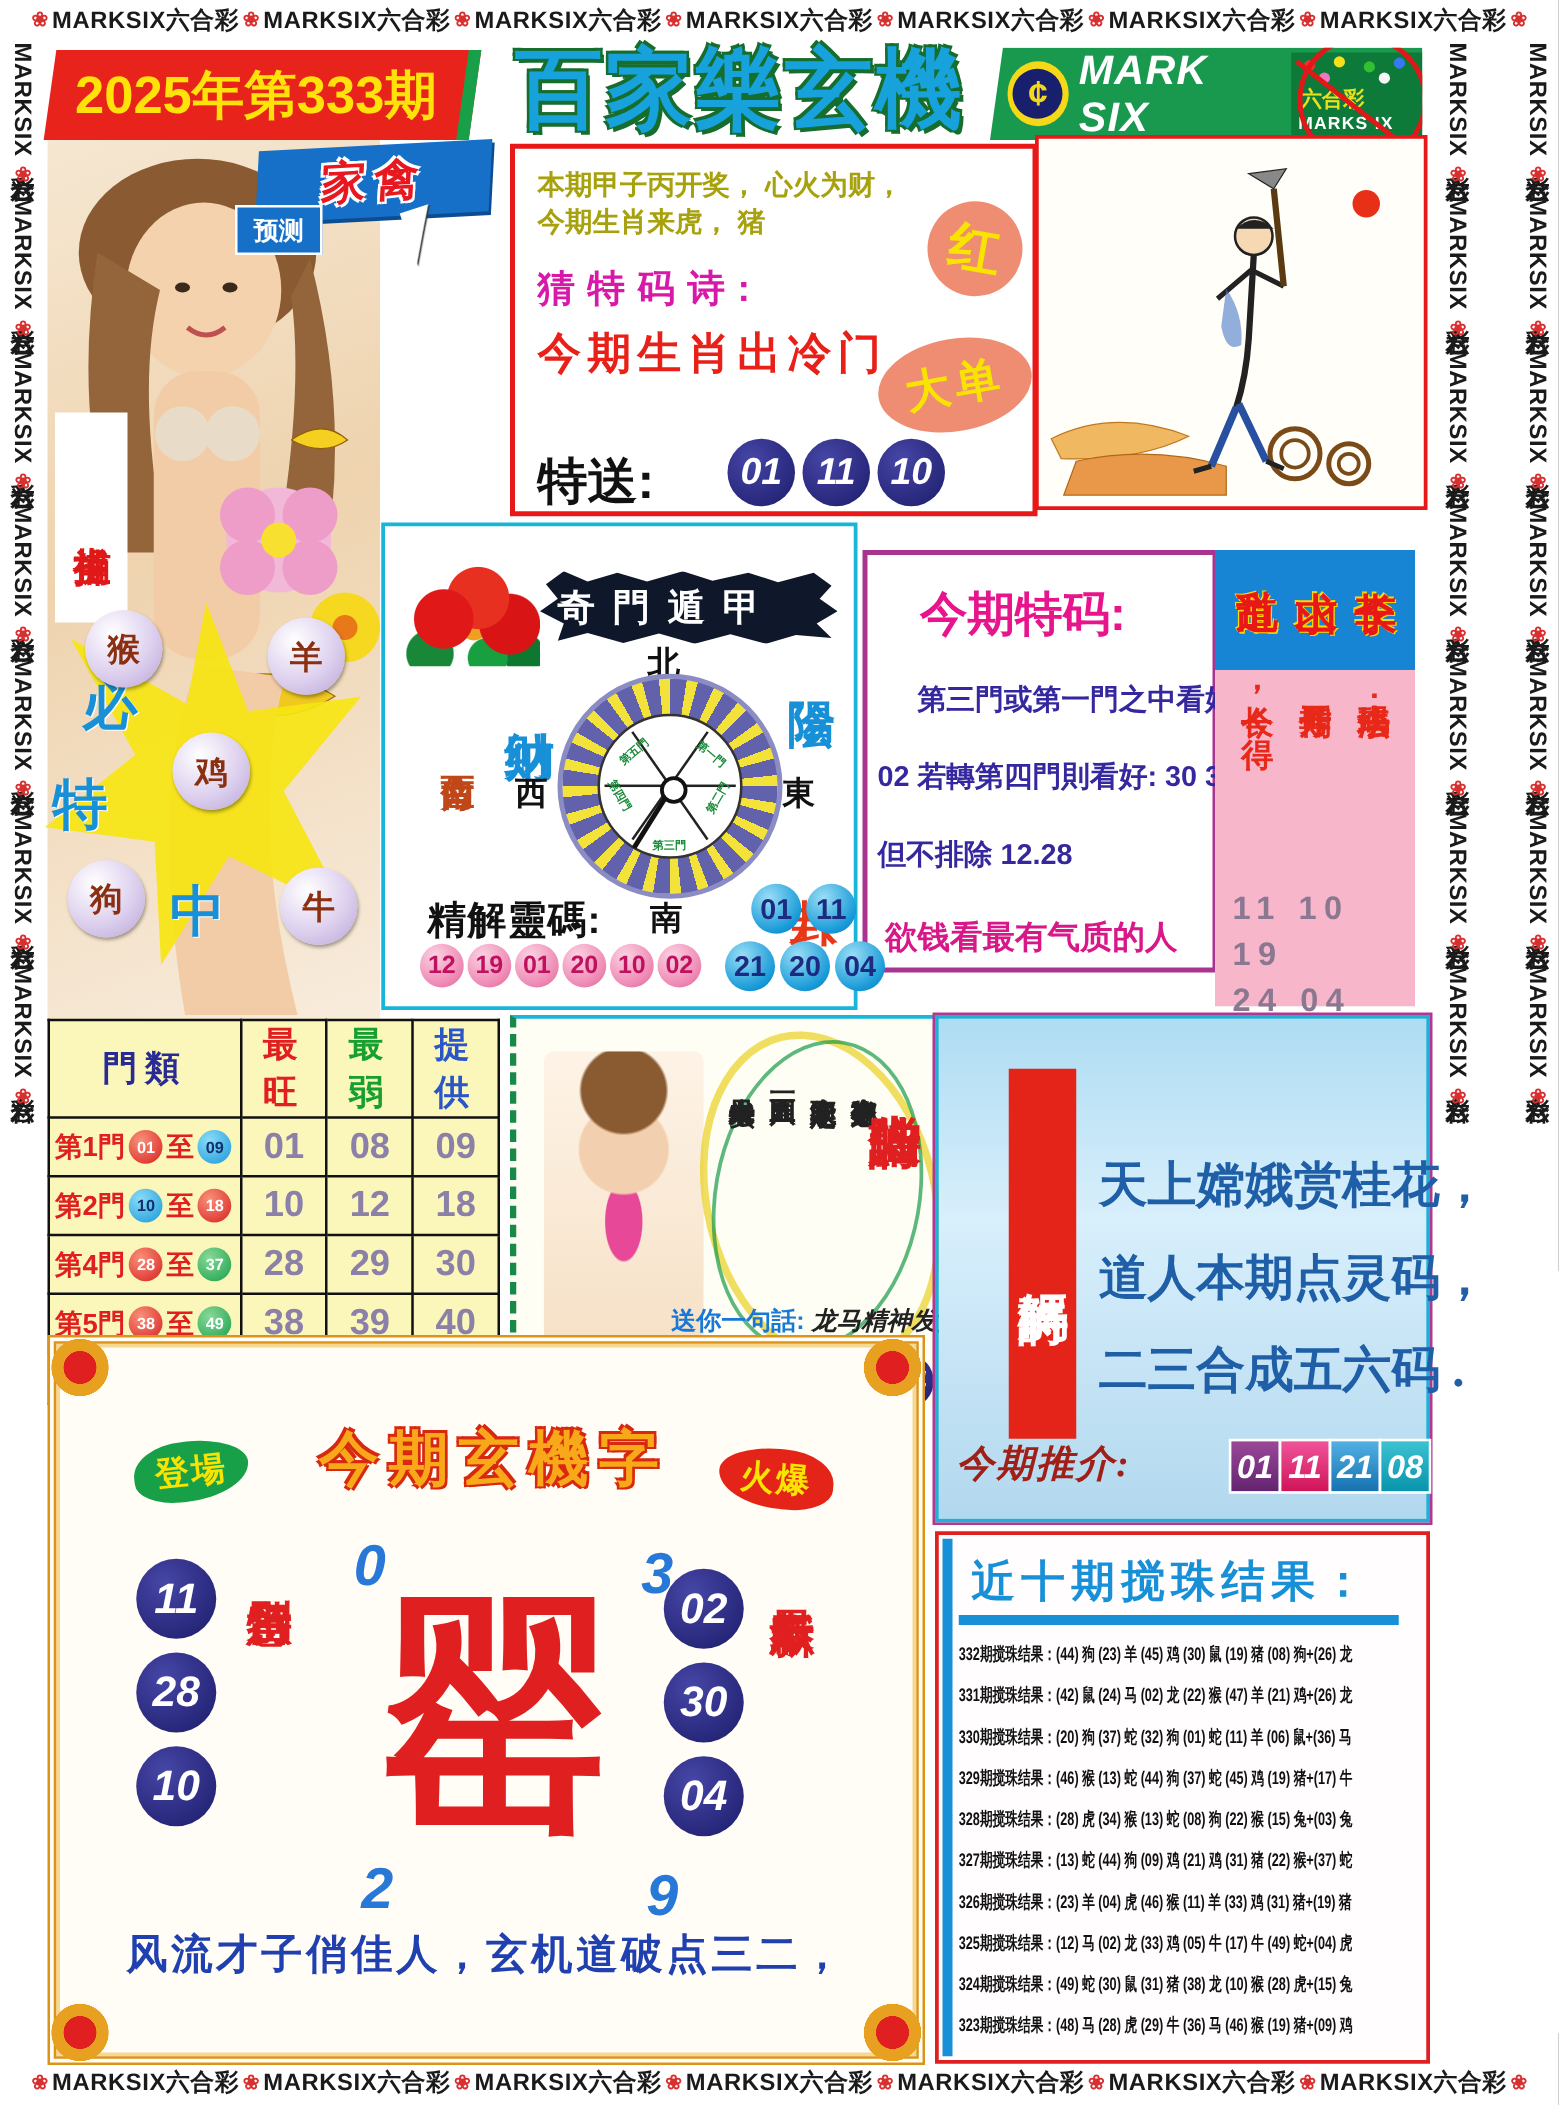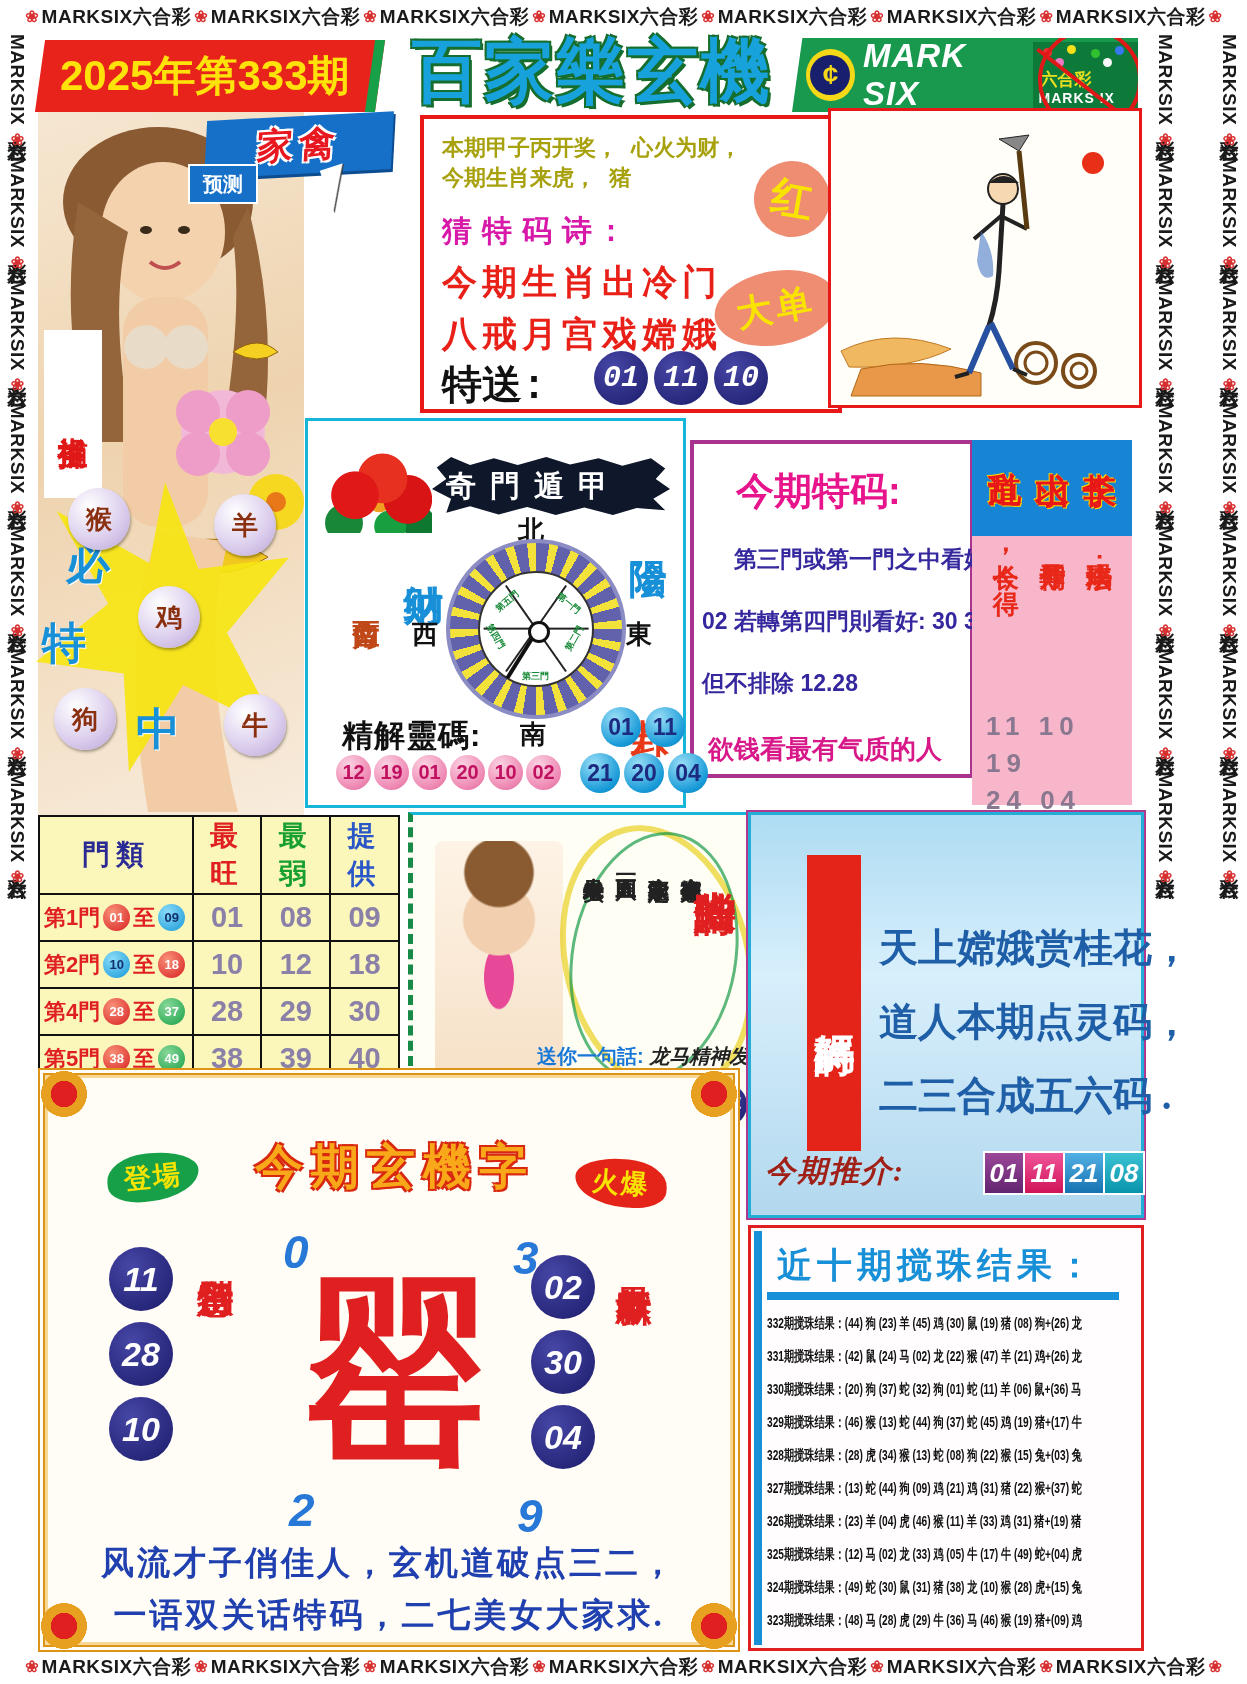--- a/index.html
+++ b/index.html
@@ -39,21 +39,21 @@
   .jq-main{position:absolute;left:18px;top:0;width:186px;height:58px;background:#1670c8;transform:skewX(-6deg) rotate(-3deg);display:flex;align-items:center;justify-content:center;box-shadow:2px 3px 0 #0c4c90;}
   .jq-main span{color:#e81820;font-size:36px;font-weight:bold;letter-spacing:6px;text-shadow:2px 2px 0 #fff,-2px -2px 0 #fff,2px -2px 0 #fff,-2px 2px 0 #fff;}
   .jq-sub{position:absolute;left:0;top:48px;width:66px;height:36px;background:#1670c8;border:2px solid #fff;color:#fff;font-size:20px;font-weight:bold;display:flex;align-items:center;justify-content:center;}
   .cursor{position:absolute;right:42px;top:50px;width:0;height:0;border-left:14px solid #fff;border-right:10px solid transparent;border-bottom:26px solid transparent;border-top:18px solid #fff;transform:rotate(-18deg);filter:drop-shadow(1px 1px 0 #333);}
   .star{left:36px;top:482px;width:258px;height:290px;}
   .star-shape{position:absolute;inset:0;background:#f6e512;clip-path:polygon(50% 0,63% 30%,98% 26%,74% 52%,94% 86%,57% 70%,36% 100%,34% 66%,0 62%,28% 42%,8% 10%,44% 28%);opacity:.92;}
   .star-ch{position:absolute;color:#1890d8;font-size:44px;font-weight:bold;text-shadow:1px 1px 0 #fff;}
   .zball{position:absolute;width:62px;height:62px;border-radius:50%;background:radial-gradient(circle at 35% 30%,#fff 0%,#ddd0ee 55%,#b8a4d6 100%);display:flex;align-items:center;justify-content:center;color:#8a3010;font-size:26px;font-weight:bold;box-shadow:1px 2px 3px rgba(0,0,0,.35);}
 
   
-  .redbox{left:420px;top:115px;width:414px;height:290px;border:4px solid #e81818;background:#fff;font-family:Liberation Mono, monospace;}
+  .redbox{left:408px;top:115px;width:414px;height:290px;border:4px solid #e81818;background:#fff;}
   .rb-olive{color:#a8a10e;font-size:22px;font-weight:bold;}
   .guess{color:#d818a8;font-size:30px;font-weight:bold;letter-spacing:10px;}
   .rb-poem{color:#e82018;font-size:35px;font-weight:bold;letter-spacing:5px;}
   .tesong-label{color:#111;font-size:40px;font-weight:bold;}
   .ball{border-radius:50%;display:flex;align-items:center;justify-content:center;font-weight:bold;}
   .navy{background:radial-gradient(circle at 35% 30%,#4646a6,#1b1b6a);color:#fff;font-style:italic;}
   .oval{background:#ef8d72;color:#f8e400;font-weight:bold;display:flex;align-items:center;justify-content:center;border-radius:50%;}
 
   
   .farmer{left:828px;top:108px;width:308px;height:294px;border:3px solid #e81818;background:#fffef8;}
@@ -302,21 +302,20 @@
     <div class="zball" style="left:102px;top:104px;">鸡</div>
     <div class="zball" style="left:18px;top:206px;">狗</div>
     <div class="zball" style="left:188px;top:212px;">牛</div>
   </div>
 
   <div class="abs redbox">
     <div class="abs rb-olive" style="left:18px;top:14px;">本期甲子丙开奖，  心火为财，</div>
     <div class="abs rb-olive" style="left:18px;top:44px;">今期生肖来虎，  猪</div>
     <div class="abs guess" style="left:18px;top:92px;">猜特码诗:</div>
     <div class="abs rb-poem" style="left:18px;top:140px;">今期生肖出冷门</div>
-    <div class="abs rb-poem" style="left:18px;top:192px;">八戒月宫戏嫦娥</div>
     <div class="abs tesong-label" style="left:18px;top:238px;">特送:</div>
     <div class="abs ball navy" style="left:170px;top:232px;width:54px;height:54px;font-size:30px;">01</div>
     <div class="abs ball navy" style="left:230px;top:232px;width:54px;height:54px;font-size:30px;">11</div>
     <div class="abs ball navy" style="left:290px;top:232px;width:54px;height:54px;font-size:30px;">10</div>
     <div class="abs oval" style="right:8px;top:42px;width:76px;height:76px;font-size:42px;transform:rotate(10deg);">红</div>
     <div class="abs oval" style="right:0px;top:152px;width:124px;height:74px;font-size:36px;transform:rotate(-10deg);letter-spacing:4px;">大单</div>
   </div>
 
   <div class="abs farmer">
     <svg width="302" height="288" viewBox="0 0 302 288">
@@ -548,16 +547,15 @@
     <div class="xj-char">罂</div>
 
     <div class="abs xj-ballcol" style="left:486px;top:180px;">
       <div class="ball navy" style="width:64px;height:64px;font-size:34px;">02</div>
       <div class="ball navy" style="width:64px;height:64px;font-size:34px;">30</div>
       <div class="ball navy" style="width:64px;height:64px;font-size:34px;">04</div>
     </div>
     <div class="abs xj-lab vt" style="left:564px;top:184px;height:232px;">最新奉獻</div>
 
     <div class="xj-line" style="top:466px;">风流才子俏佳人，玄机道破点三二，</div>
-    <div class="xj-line" style="top:518px;">一语双关话特码，二七美女大家求.</div>
   </div>
 
 </div>
 
 </body></html>

